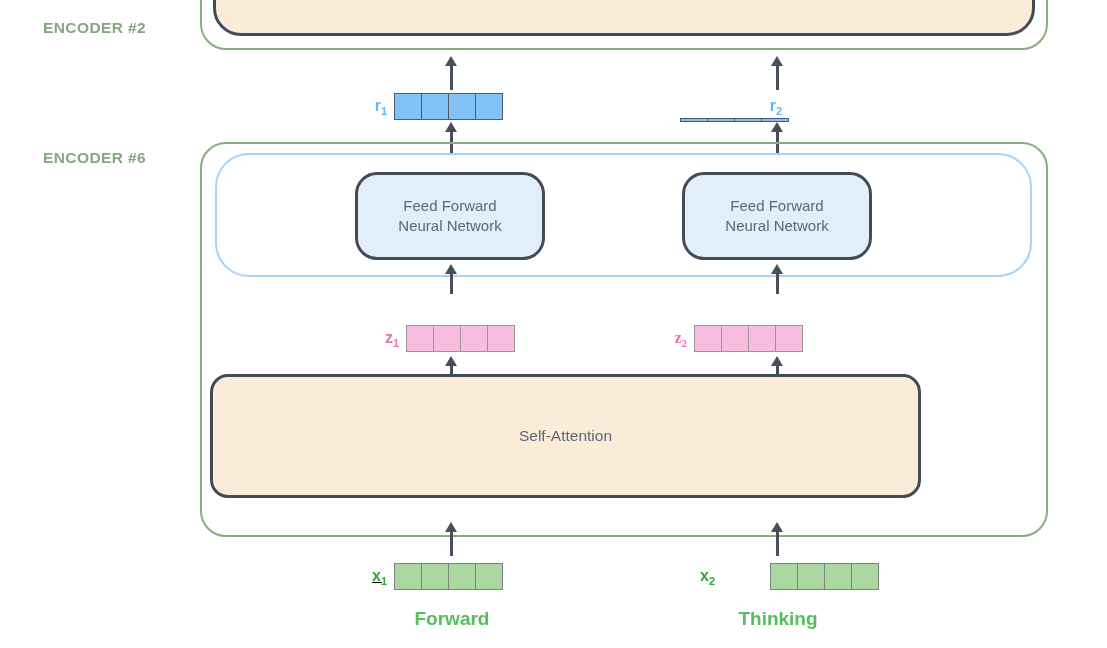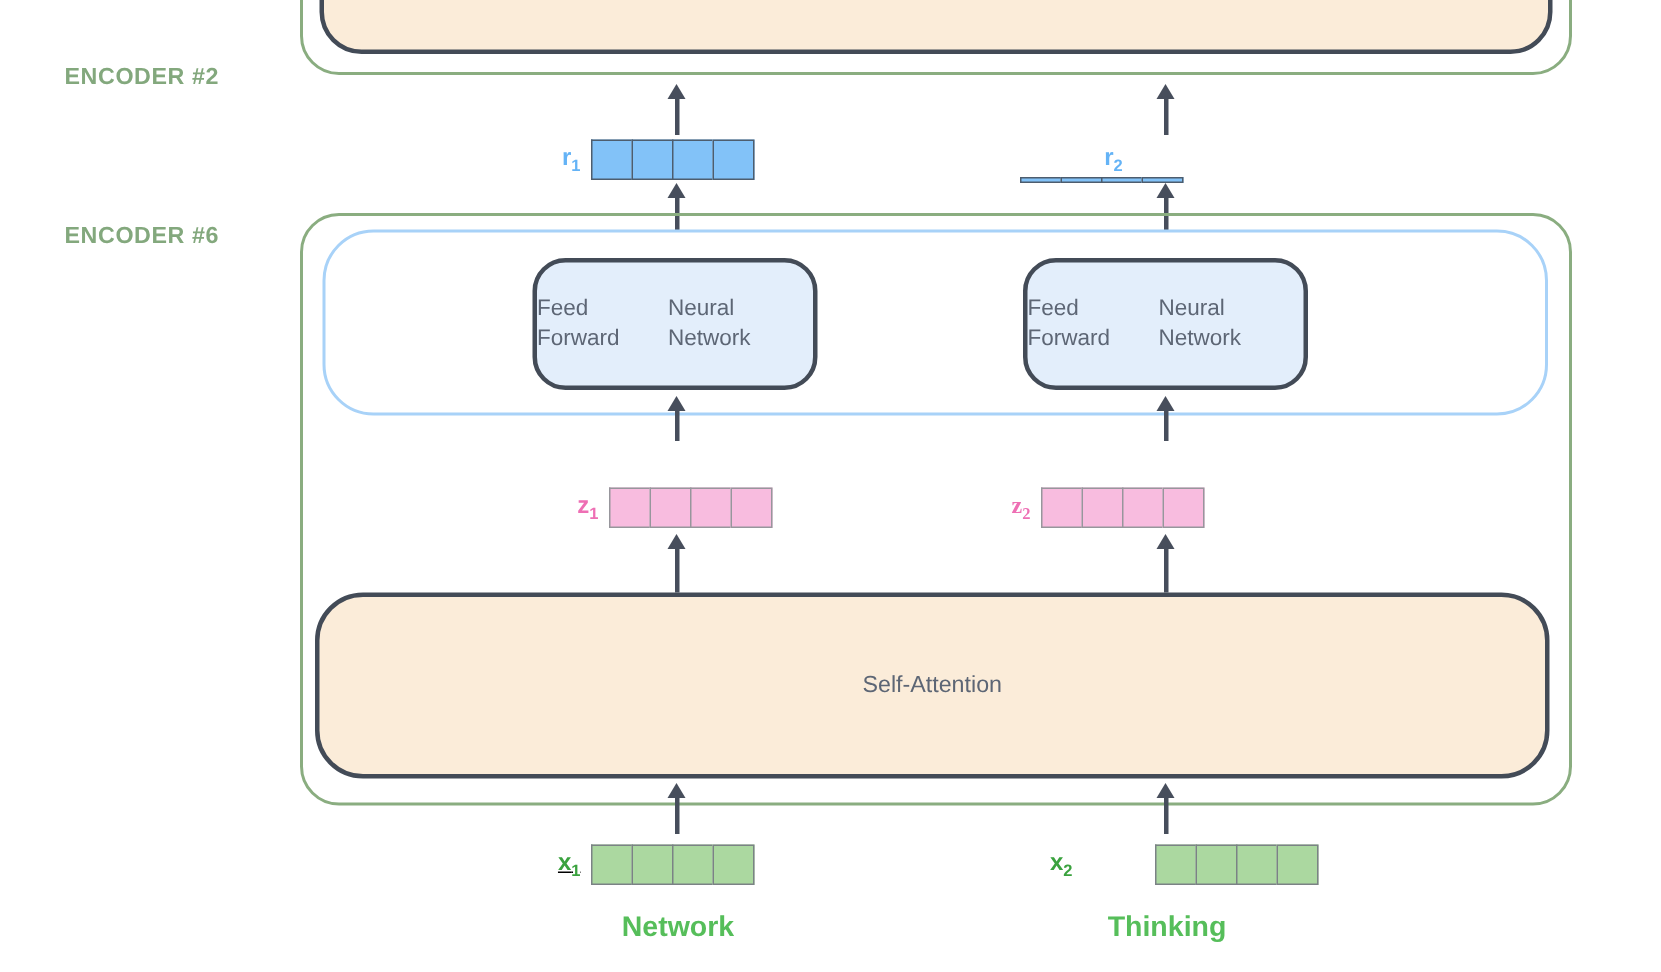--- a/index.html
+++ b/index.html
@@ -23,35 +23,35 @@
   }
   .enc-box{border:2.5px solid var(--encoder-border);border-radius:26px;background:transparent;}
   .dark-box{border:3px solid var(--dark-border);background:var(--peach-fill);}
   .ff-container{
     left:215px;top:153px;width:817px;height:124px;border-radius:34px;
     border:2.5px solid var(--ff-container-border);background:#ffffff;
   }
   .ff-box{
     top:172px;width:190px;height:88px;border-radius:22px;
     border:3px solid var(--dark-border);background:var(--ff-fill);
-    display:flex;flex-direction:row;align-items:center;justify-content:center;
+    display:flex;flex-direction:column;align-items:center;justify-content:center;
     color:var(--box-text);font-size:15px;font-weight:500;line-height:20px;
   }
   .sa-box{
-    left:210px;top:395px;width:823px;height:124px;border-radius:32px;
+    left:210px;top:374px;width:711px;height:124px;border-radius:18px;
     display:flex;align-items:center;justify-content:center;
     color:var(--box-text);font-size:15.5px;font-weight:500;
   }
   .arrow{width:3px;background:var(--arrow);}
   .arrow::before{
     content:"";position:absolute;top:-9px;left:-4.5px;
     border-left:6px solid transparent;border-right:6px solid transparent;
     border-bottom:10px solid var(--arrow);
   }
-  .vec{display:flex;align-items:center;height:25px;}
+  .vec{display:flex;align-items:flex-end;height:25px;}
   .vec-label{width:35px;text-align:right;font-size:16px;font-weight:700;margin-right:7px;line-height:25px;}
   .vec-label sub{font-size:11px;line-height:0;}
   .cells{display:flex;height:25px;}
   .cell{width:26px;height:100%;border-top:1.5px solid;border-bottom:1.5px solid;border-left:1.5px solid;}
   .cell:last-child{border-right:1.5px solid;}
   .vec.r .vec-label{color:var(--r-label);}
   .vec.r .cell{background:var(--r-fill);border-color:var(--r-border);}
   .vec.z .vec-label{color:var(--z-label);}
   .vec.z .cell{background:var(--z-fill);border-color:var(--z-border);}
   .vec.x .vec-label{color:var(--x-label);}
@@ -59,21 +59,21 @@
   .word{
     width:200px;text-align:center;color:var(--word-color);
     font-size:19px;font-weight:700;
   }
 </style>
 </head>
 <body>
 
 <div class="abs enc-box" style="left:200px;top:-46px;width:848px;height:96px;"></div>
 <div class="abs dark-box" style="left:213px;top:-52px;width:822px;height:88px;border-radius:28px;"></div>
-<div class="abs encoder-label" style="top:19px;margin-top:24px;">ENCODER #2</div>
+<div class="abs encoder-label" style="top:19px;">ENCODER #2</div>
 
 <div class="abs arrow" style="left:449.5px;top:65px;height:25px;"></div>
 <div class="abs arrow" style="left:775.5px;top:65px;height:25px;"></div>
 
 <div class="abs vec r" style="left:352px;top:93px;">
   <span class="vec-label"><span>r</span><sub>1</sub></span>
   <span class="cells">
     <span class="cell"></span>
       <span class="cell"></span>
       <span class="cell"></span>
@@ -150,14 +150,14 @@
 <div class="abs vec x" style="left:680px;top:563px;gap:48px;">
   <span class="vec-label"><span>x</span><sub>2</sub></span>
   <span class="cells">
     <span class="cell"></span>
       <span class="cell"></span>
       <span class="cell"></span>
       <span class="cell"></span>
   </span>
 </div>
 
-<div class="abs word" style="left:352px;top:608px;">Network</div>
+<div class="abs word" style="left:352px;top:608px;">Forward</div>
 <div class="abs word" style="left:678px;top:608px;">Thinking</div>
 
 </body></html>

